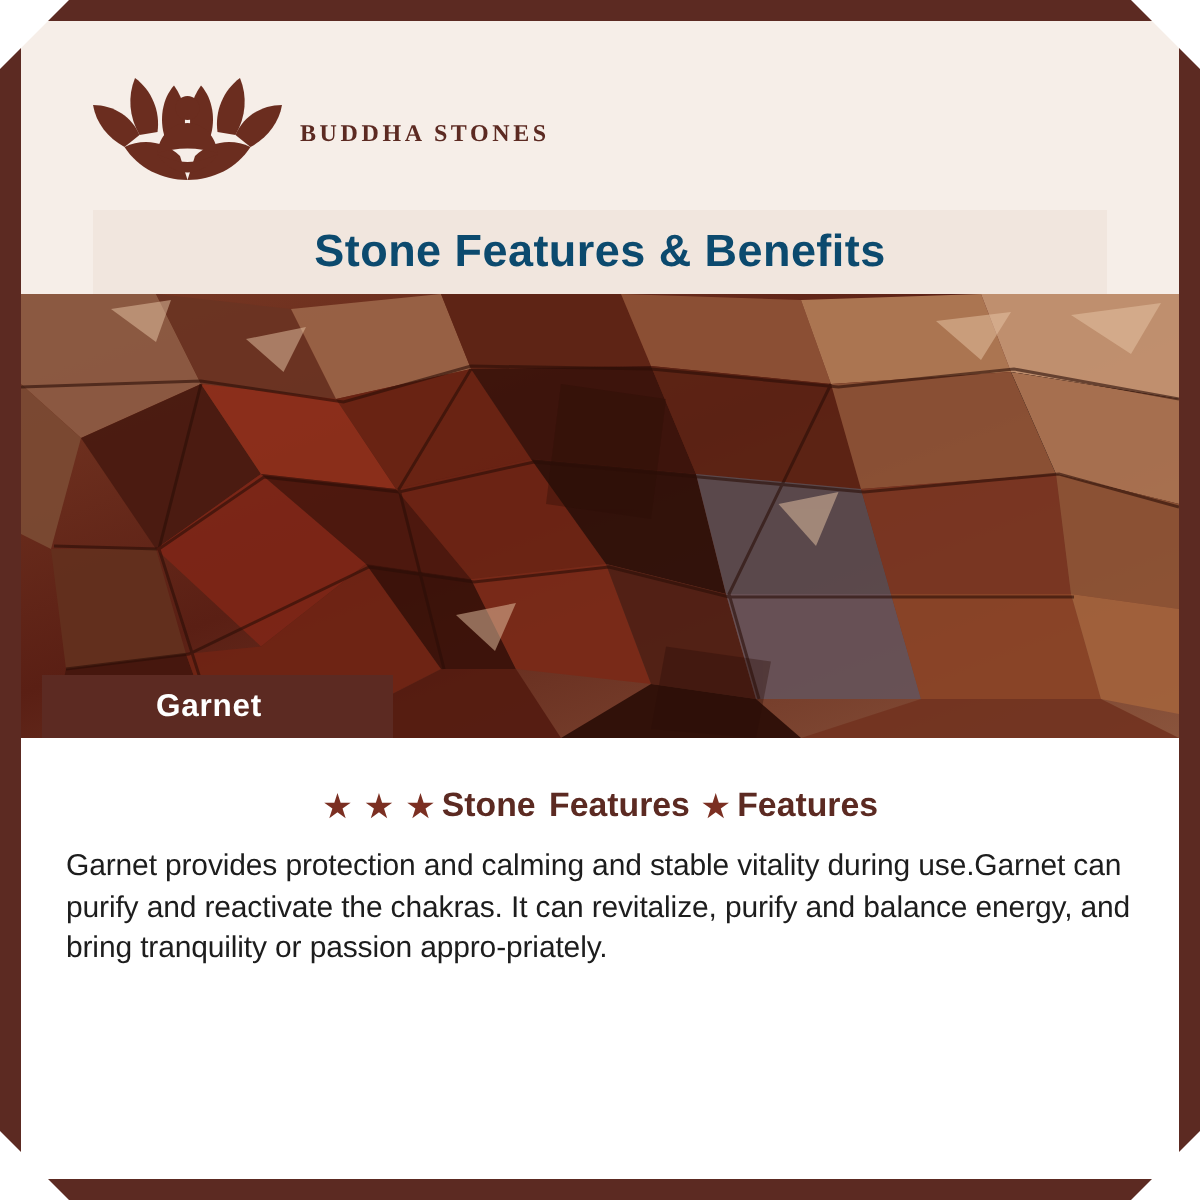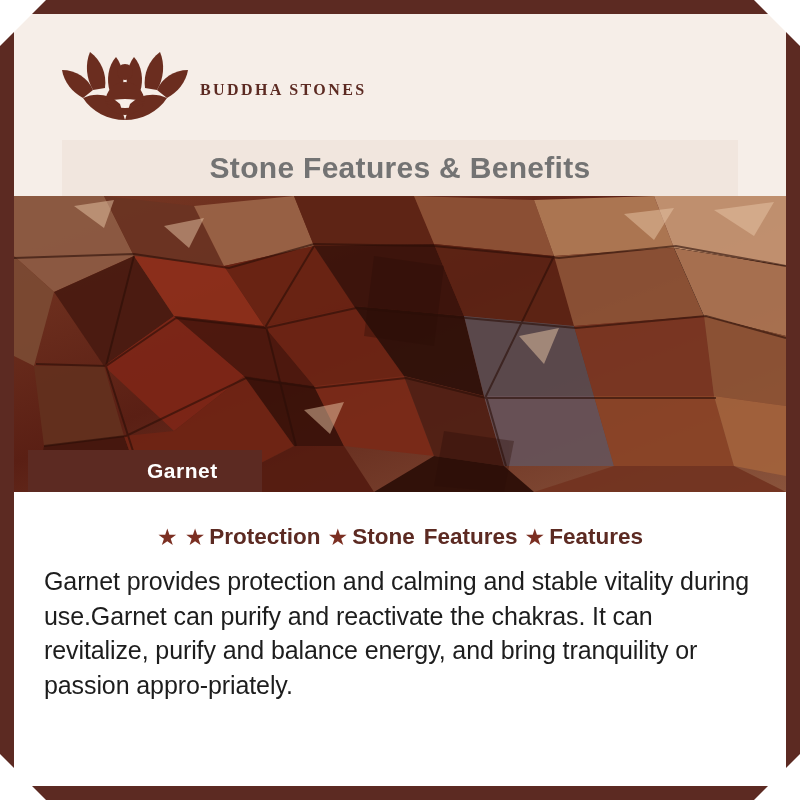--- a/index.html
+++ b/index.html
@@ -84,21 +84,21 @@
     left: 62px; top: 140px;
     width: 676px; height: 56px;
     background: #f1e6de;
     display: flex;
     align-items: center;
     justify-content: center;
   }
   .title-banner .title-text {
     font-size: 30px;
     font-weight: bold;
-    color: #737373;
+    color: #0c4a6e;
     font-family: "Liberation Sans", sans-serif;
     letter-spacing: 0.3px;
   }
 
   
   .hero {
     position: absolute;
     left: 14px; top: 196px;
     width: 772px; height: 296px;
     overflow: hidden;
@@ -114,21 +114,20 @@
     background: #5c2a22;
     display: flex;
     align-items: center;
     padding-left: 76px;
   }
   .stone-label span {
     color: #ffffff;
     font-size: 21px;
     font-weight: bold;
     letter-spacing: 0.5px;
-    margin-left: 43px;
   }
 
   
   .body-panel {
     position: absolute;
     left: 14px; top: 492px;
     width: 772px; height: 294px;
     background: #ffffff;
     padding: 26px 30px 0 30px;
   }
@@ -153,21 +152,21 @@
   }
   .benefit-label {
     font-size: 22.5px;
     font-weight: bold;
     color: #5c2a22;
   }
   .benefit.nostar { margin-left: 2px; }
 
   .desc {
     margin-top: 14px;
-    font-size: 25px;
+    font-size: 20px;
     line-height: 1.38;
     color: #1d1d1d;
     text-align: left;
     font-family: "Liberation Sans", sans-serif;
     letter-spacing: -0.1px;
   }
 </style>
 </head>
 <body>
 
@@ -287,21 +286,20 @@
     </div>
   </div>
 
   <div class="body-panel">
     <div class="benefits">
       <span class="benefit">
         <span class="star">★</span>
       </span>
       <span class="benefit">
         <span class="star">★</span>
-        <span class="benefit-label">Protection</span>
       </span>
       <span class="benefit">
         <span class="star">★</span>
         <span class="benefit-label">Stone</span>
       </span>
       <span class="benefit nostar">
         <span class="benefit-label">Features</span>
       </span>
       <span class="benefit">
         <span class="star">★</span>

